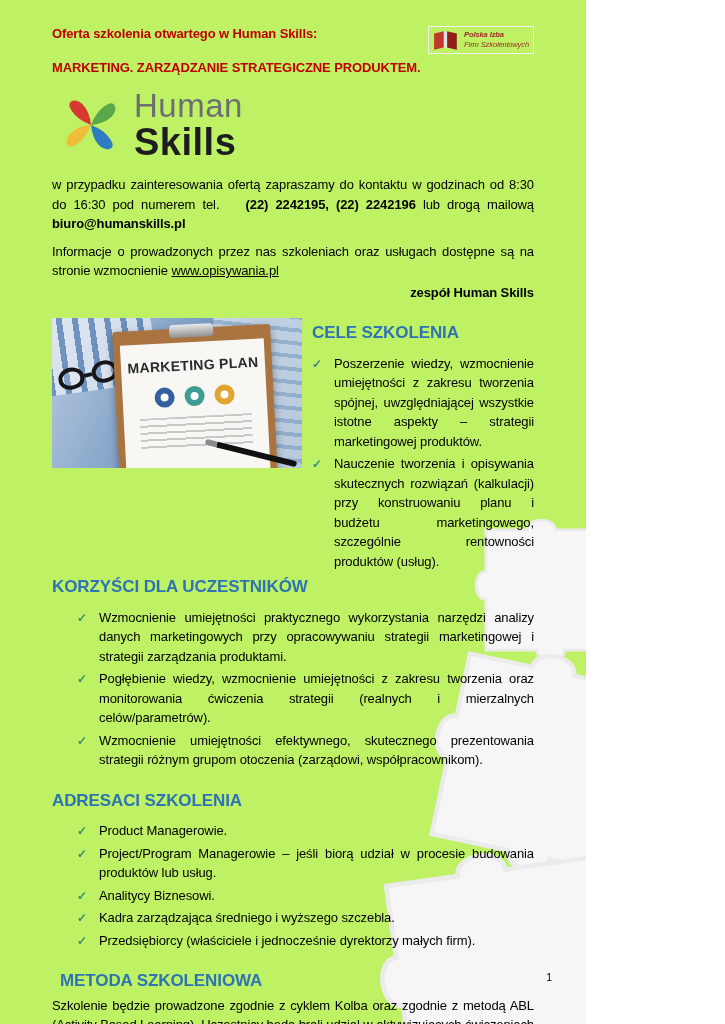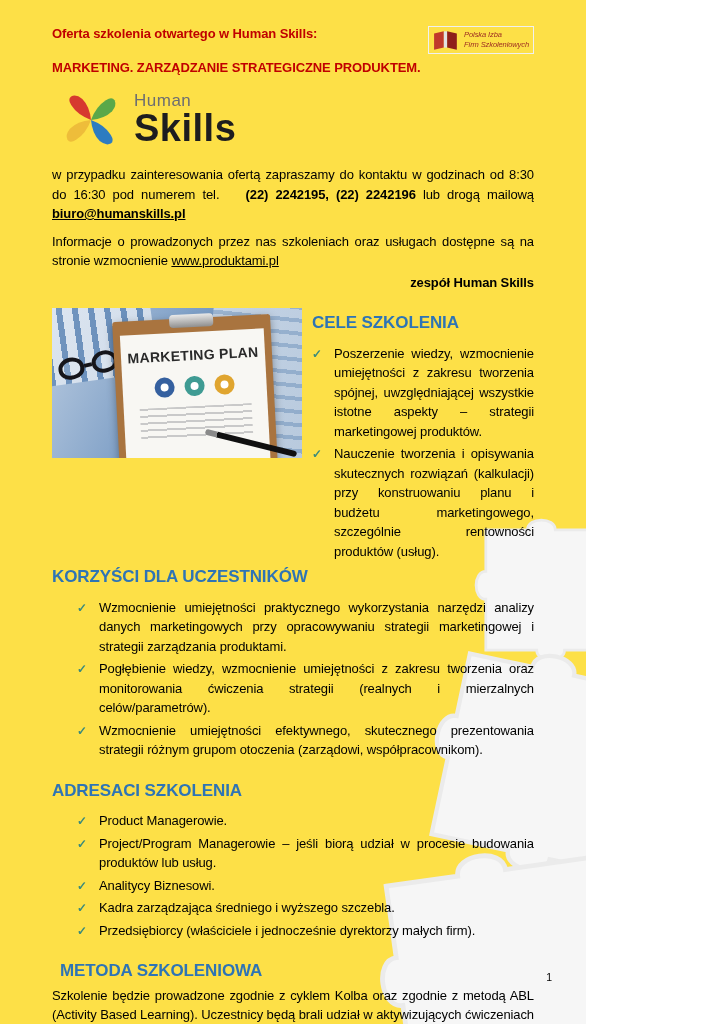--- a/index.html
+++ b/index.html
@@ -1,46 +1,46 @@
 <!DOCTYPE html>
 <html><head>
 <meta charset="utf-8">
 <style>
   * { margin:0; padding:0; box-sizing:border-box; }
   html,body { background:#ffffff; }
   .page {
     width:586px; height:1024px; position:relative; overflow:hidden;
-    background:#fde047; color:#000;
+    background:#bef264; color:#000;
     font-family:"Liberation Sans", sans-serif;
     font-size:13px; line-height:1.5; letter-spacing:-0.1px;
   }
   .content { position:relative; z-index:1; padding:24px 52px 0 52px; }
 
   
   .top-row { display:flex; justify-content:space-between; align-items:flex-start; }
   .red-line { color:#C00000; font-weight:bold; }
   .red-line.l2 { margin-top:14px; }
   .pifs { display:flex; align-items:center; gap:5px; margin-top:2px; border:1px solid #f0f0f0; padding:2px 4px; }
   .pifs-icon { width:26px; height:22px; }
   .pifs-text { font-size:7.5px; line-height:1.3; color:#9c2a22; font-style:italic; }
-  .pifs-l1 { font-weight:normal; }
+  .pifs-l1 { font-weight:bold; }
 
   
   .hs-logo { display:flex; align-items:center; gap:12px; margin:12px 0 0 8px; }
   .pinwheel { width:62px; height:62px; }
   .hs-words { line-height:1.02; }
-  .hs-w1 { font-size:17px; color:#6d6e71; letter-spacing:.5px; }
+  .hs-w1 { font-size:33px; color:#6d6e71; letter-spacing:.5px; }
   .hs-w2 { font-size:38px; color:#1d1d1f; font-weight:bold; letter-spacing:.5px; }
 
   
   .greeting { margin-top:16px; font-weight:bold; }
   .body-p { margin-top:14px; text-align:justify; }
   .body-p.tight { margin-top:8px; }
   .bold { font-weight:bold;margin-left:19px; }
-  .email-link { color:#000; font-weight:bold; text-decoration:underline; cursor:pointer; }
+  .email-link { color:#000; font-weight:bold; cursor:pointer; }
   .web-link { color:#000; text-decoration:underline; cursor:pointer; }
   .signoff { margin-top:2px; text-align:right; }
 
   
   .sec-h { color:#2E74B5; font-size:17px; font-weight:bold; }
   .cele-col .sec-h { margin:2px 0 8px; }
   .mt-k { }
   .mt-a { margin-top:18px; }
   .mt-m { margin-top:18px;padding-left:8px; }
   .bullets { list-style:none; margin:8px 0 0 0; padding:0; }
@@ -137,21 +137,21 @@
       </svg>
       <div class="hs-words">
         <div class="hs-w1">Human</div>
         <div class="hs-w2">Skills</div>
       </div>
     </div>
 
 
     <p class="body-p"><span>w przypadku zainteresowania ofertą zapraszamy do kontaktu w godzinach od 8:30 do 16:30 pod numerem tel. </span><span class="bold">(22) 2242195, (22) 2242196</span><span> lub drogą mailową </span><a class="email-link">biuro@humanskills.pl</a></p>
 
-    <p class="body-p tight"><span>Informacje o prowadzonych przez nas szkoleniach oraz usługach dostępne są na stronie wzmocnienie </span><a class="web-link">www.produktami.pl</a></p>
+    <p class="body-p tight"><span>Informacje o prowadzonych przez nas szkoleniach oraz usługach dostępne są na stronie wzmocnienie </span><a class="web-link">www.opisywania.pl</a></p>
 
     <div class="signoff">
       <div class="bold">zespół Human Skills</div>
     </div>
 
     <div class="photo-row">
 
       <div class="photo">
         <div class="cp cp1"></div>
         <div class="cp cp2"></div>

